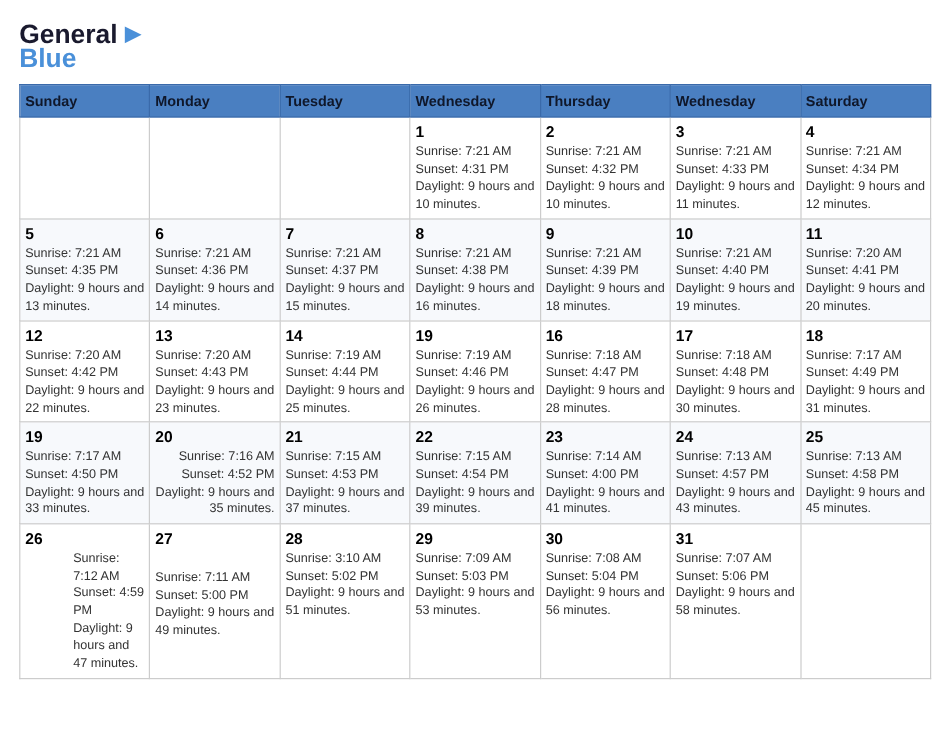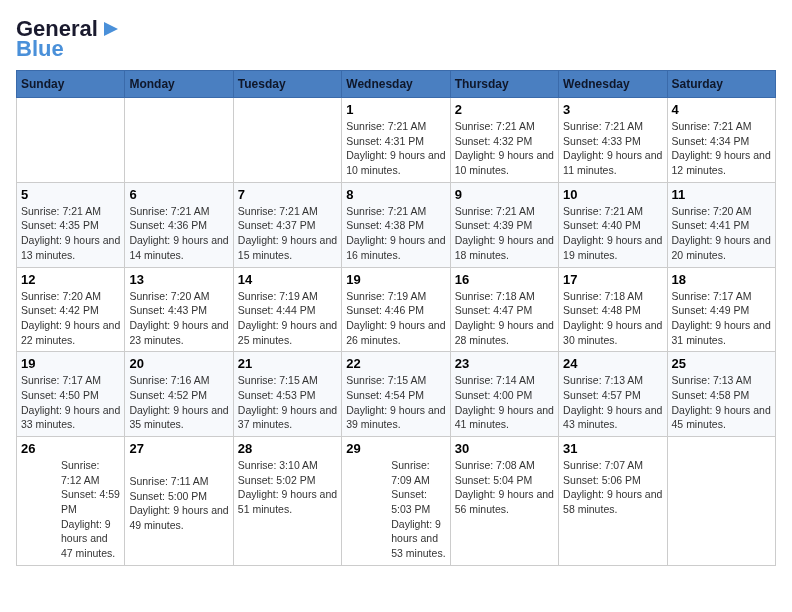--- a/index.html
+++ b/index.html
@@ -221,21 +221,21 @@
       </tr>
       <tr>
         <td>
           <span class="day-num">19</span>
           <div class="cell-content" style="white-space: pre-line;">Sunrise: 7:17 AM
 Sunset: 4:50 PM
 Daylight: 9 hours and 33 minutes.</div>
         </td>
         <td>
           <span class="day-num">20</span>
-          <div class="cell-content" style="white-space: pre-line;">Sunrise: 7:16 AM
+          <div class="cell-content" style="white-space: pre-line; text-align: right;">Sunrise: 7:16 AM
 Sunset: 4:52 PM
 Daylight: 9 hours and 35 minutes.</div>
         </td>
         <td>
           <span class="day-num">21</span>
           <div class="cell-content" style="white-space: pre-line;">Sunrise: 7:15 AM
 Sunset: 4:53 PM
 Daylight: 9 hours and 37 minutes.</div>
         </td>
         <td>
@@ -277,21 +277,21 @@
 Daylight: 9 hours and 49 minutes.</div>
         </td>
         <td>
           <span class="day-num">28</span>
           <div class="cell-content" style="white-space: pre-line;">Sunrise: 3:10 AM
 Sunset: 5:02 PM
 Daylight: 9 hours and 51 minutes.</div>
         </td>
         <td>
           <span class="day-num">29</span>
-          <div class="cell-content" style="white-space: pre-line; margin-left: 45px;">Sunrise: 7:09 AM
+          <div class="cell-content" style="white-space: pre-line;">Sunrise: 7:09 AM
 Sunset: 5:03 PM
 Daylight: 9 hours and 53 minutes.</div>
         </td>
         <td>
           <span class="day-num">30</span>
           <div class="cell-content" style="white-space: pre-line;">Sunrise: 7:08 AM
 Sunset: 5:04 PM
 Daylight: 9 hours and 56 minutes.</div>
         </td>
         <td>

